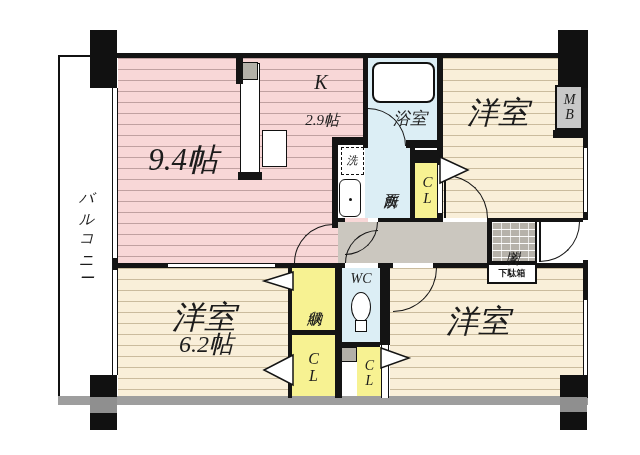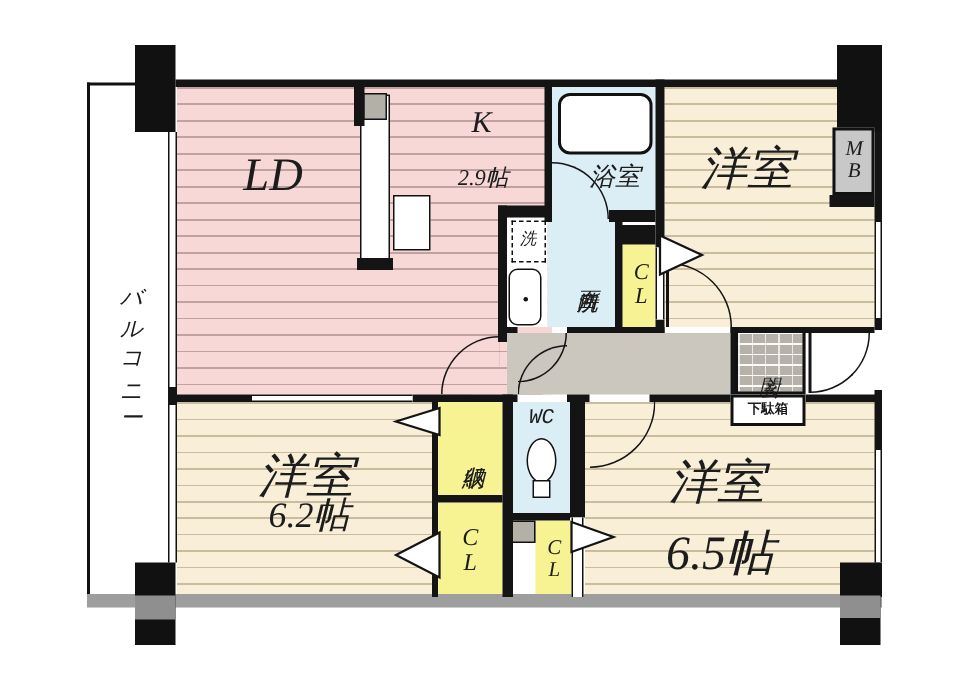--- a/index.html
+++ b/index.html
@@ -136,34 +136,33 @@
   <div class="leaf" style="left:539px;top:222px;width:2px;height:40px;"></div>
 
   <svg class="chevsvg" width="640" height="455">
     <polygon points="293,272 264,281 293,290" fill="#fff" stroke="#141414" stroke-width="1.5"></polygon>
     <polygon points="293,355 264,370 293,385" fill="#fff" stroke="#141414" stroke-width="1.5"></polygon>
     <polygon points="381,348 409,358 381,368" fill="#fff" stroke="#141414" stroke-width="1.5"></polygon>
     <polygon points="440,157 468,170 440,183" fill="#fff" stroke="#141414" stroke-width="1.5"></polygon>
   </svg>
 
   <div class="vlbl" style="left:86px;top:228px;font-size:15px;letter-spacing:5px;">バルコニー</div>
-  <div class="lbl" style="left:182px;top:116px;font-size:31px;">LD</div>
+  <div class="lbl" style="left:183px;top:159px;font-size:31px;">9.4帖</div>
   <div class="lbl" style="left:321px;top:82px;font-size:20px;">K</div>
   <div class="lbl" style="left:322px;top:120px;font-size:15px;">2.9帖</div>
   <div class="lbl" style="left:410px;top:118px;font-size:17px;">浴室</div>
   <div class="vlbl" style="left:390px;top:183px;font-size:14px;">洗面所</div>
   <div class="lbl" style="left:352px;top:160px;font-size:11px;">洗</div>
   <div class="vlbl" style="left:427px;top:190px;font-size:15px;">CL</div>
   <div class="lbl" style="left:498px;top:112px;font-size:31px;">洋室</div>
   <div class="vlbl" style="left:569px;top:107px;font-size:14px;">MB</div>
   <div class="lbl" style="left:204px;top:317px;font-size:32px;">洋室</div>
   <div class="lbl" style="left:206px;top:344px;font-size:24px;">6.2帖</div>
   <div class="vlbl" style="left:314px;top:299px;font-size:15px;">収納</div>
-  <div class="lbl" style="left:361px;top:279px;font-size:14px;font-family:Liberation Mono, monospace;">WC</div>
+  <div class="lbl" style="left:361px;top:279px;font-size:14px;">WC</div>
   <div class="vlbl" style="left:313px;top:367px;font-size:16px;">CL</div>
   <div class="vlbl" style="left:369px;top:373px;font-size:14px;">CL</div>
   <div class="lbl" style="left:478px;top:321px;font-size:32px;">洋室</div>
-  <div class="lbl" style="left:480px;top:368px;font-size:32px;">6.5帖</div>
   <div class="vlbl" style="left:513px;top:241px;font-size:13px;">玄関</div>
   <div class="lbl" style="left:512px;top:273px;font-size:9px;font-weight:bold;font-style:normal;">下駄箱</div>
 
 
 </div>
 
 </body></html>

